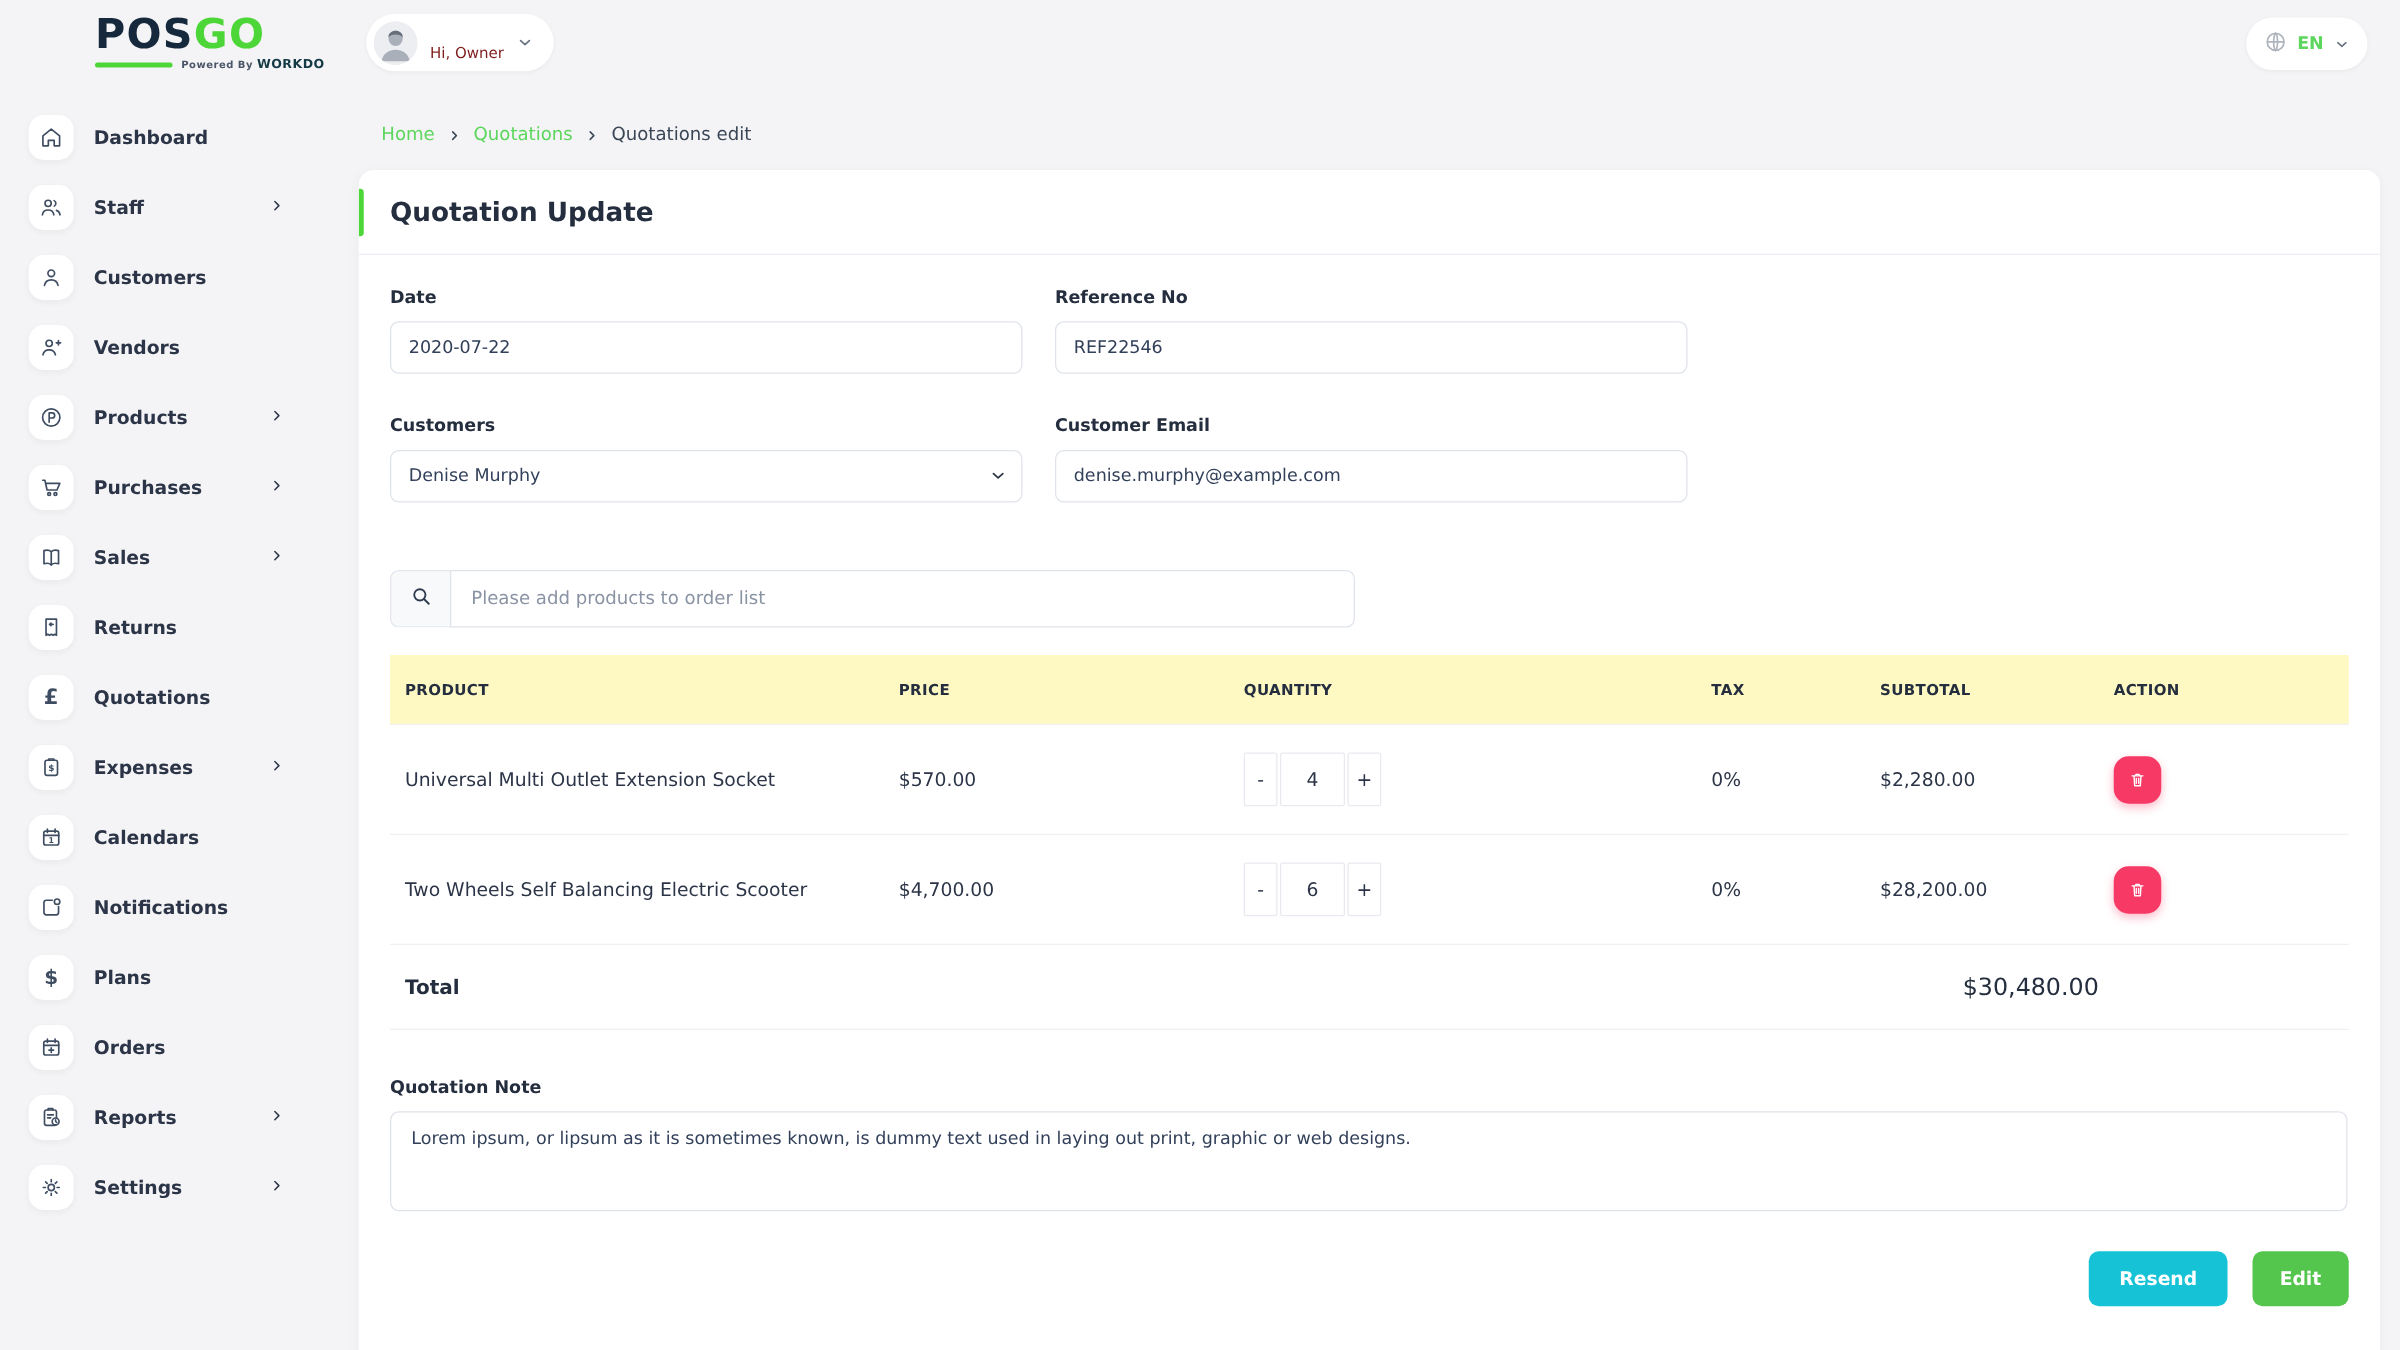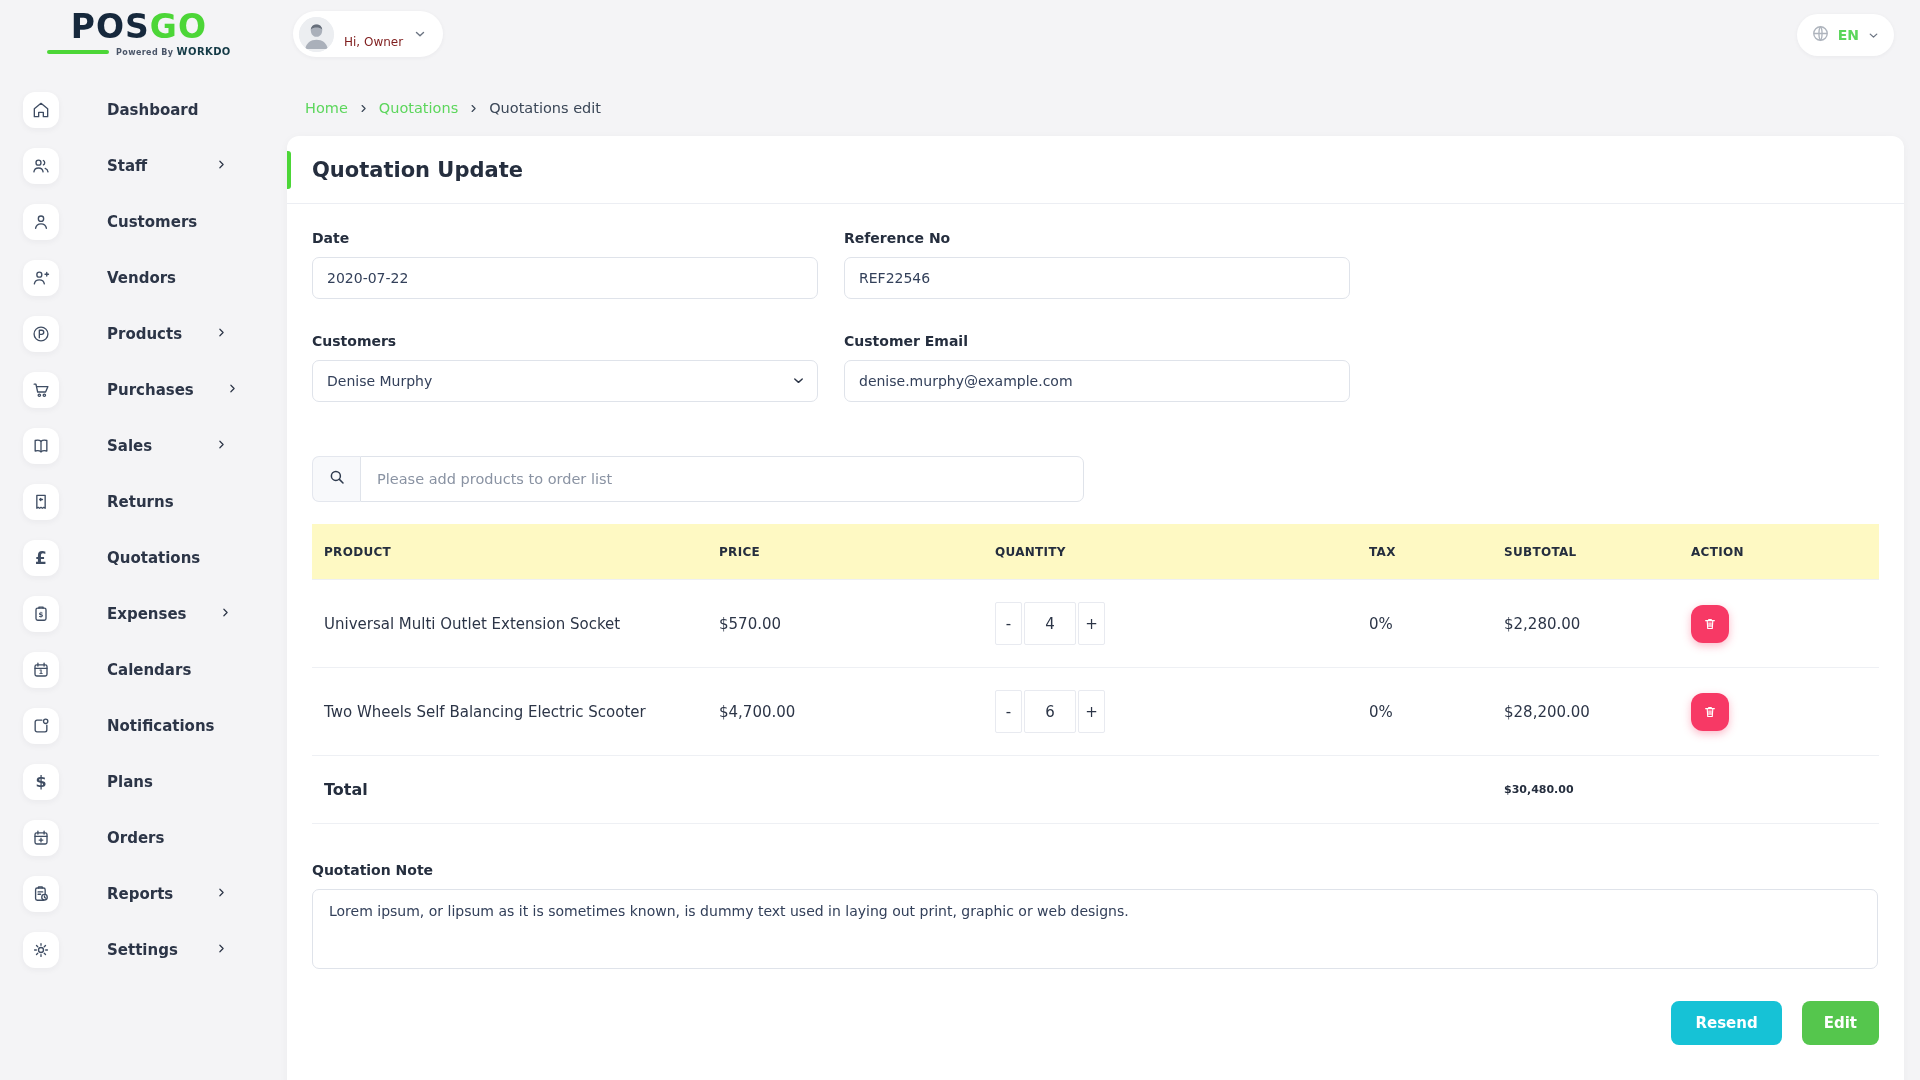--- a/index.html
+++ b/index.html
@@ -5,39 +5,39 @@
   * { margin:0; padding:0; box-sizing:border-box; }
   html,body { width:1920px; height:1080px; overflow:hidden; }
   body {
     font-family:"DejaVu Sans","Liberation Sans",sans-serif;
     background:#f4f4f6; color:#252e3e; font-size:15px;
     --green:#5cd65c; --logo-green:#4cd637; --cyan:#16c2d6; --pink:#f73965;
     --navy:#252e3e; --icon:#3f4d63; --border:#dfe3ea; --tborder:#eef0f4;
   }
   .topbar { position:absolute; top:0; left:0; width:1920px; height:70px; }
   
-  .logo { position:absolute; left:47px; top:10px; cursor:pointer;text-align:center; }
+  .logo { position:absolute; left:76px; top:10px; cursor:pointer; }
   .logo-text { font-size:33px; font-weight:900; letter-spacing:1px; line-height:34px; color:#16283c; }
   .logo-text .go { color:var(--logo-green); }
   .logo-sub { display:flex; align-items:center; gap:7px; margin-top:2px; }
   .logo-bar { width:62px; height:4px; border-radius:3px; background:var(--logo-green); }
   .powered { font-size:8px; font-weight:700; color:#4a5568; letter-spacing:.4px; }
   .powered b { color:#143a46; font-size:10px; }
   
   .pill { position:absolute; display:flex; align-items:center; background:#fff; border-radius:24px;
           box-shadow:0 1px 4px rgba(30,40,60,.05); cursor:pointer; }
   .user-pill { left:293px; top:11px; height:46px; padding:0 16px 0 6px; gap:10px; }
   .avatar { width:35px; height:35px; border-radius:50%; overflow:hidden; background:#eceef1; flex:0 0 auto; }
   .user-pill .greet { font-size:12px; color:#7f1d1d;margin-top:16px; }
   .lang-pill { right:26px; top:14px; height:42px; padding:0 14px; gap:8px; }
   .lang-pill .lang { color:var(--green); font-weight:700; font-size:14px; }
   .chev svg { display:block; }
   
   .sidebar { position:absolute; left:0; top:82px; width:270px; }
-  .side-item { display:flex; align-items:center; height:56px; padding:0 42px 0 23px; cursor:pointer;gap:32px; }
+  .side-item { display:flex; align-items:center; height:56px; padding:0 42px 0 23px; cursor:pointer; }
   .icon-tile { width:36px; height:36px; border-radius:12px; background:#fff;
                box-shadow:0 2px 6px rgba(30,40,60,.05); display:flex; align-items:center; justify-content:center;
                flex:0 0 auto; color:var(--icon); font-weight:600; }
   .icon-tile svg { display:block; }
   .icon-tile .glyph { font-size:15px; color:var(--icon); line-height:1; }
   .side-label { margin-left:16px; font-size:15px; font-weight:600; color:#2c3547; }
   .side-chev { margin-left:auto; color:#2c3547; }
   
   .main { position:absolute; left:270px; top:70px; width:1650px; }
   .breadcrumb { display:flex; align-items:center; gap:10px; padding:30px 0 0 35px; font-size:14.5px; }
@@ -80,21 +80,21 @@
   .stepper { display:flex; gap:2px; align-items:center; }
   .step-btn { width:27px; height:43px; background:#fff; border:1px solid #e8eaf0; font-size:15px; color:#2c3547;
               cursor:pointer; border-radius:2px; font-family:inherit; }
   .step-val { width:52px; height:43px; border:1px solid #e8eaf0; border-radius:2px; display:flex;
               align-items:center; justify-content:center; font-size:15px; color:#2c3547; }
   .trash-btn { width:38px; height:38px; border:none; border-radius:12px; background:var(--pink);
                display:flex; align-items:center; justify-content:center; cursor:pointer;
                box-shadow:0 3px 8px rgba(247,57,101,.35); }
   .trow.total { height:68px; }
   .total-label { font-size:16px; font-weight:700; color:var(--navy); padding-left:12px; }
-  .total-value { font-size:11px; font-weight:700; color:var(--navy); padding-left:12px; }
+  .total-value { font-size:19px; font-weight:400; color:var(--navy); padding-left:12px;text-align:right; }
   
   .note-label { display:block; font-size:14px; font-weight:700; color:var(--navy); margin-top:38px; margin-bottom:11px; }
   .note-area { width:1566px; height:80px; border:1px solid var(--border); border-radius:7px;
                padding:13px 16px; font-size:14px; color:#33405a; resize:none; outline:none;
                font-family:"DejaVu Sans","Liberation Sans",sans-serif; }
   
   .actions { display:flex; justify-content:flex-end; gap:20px; margin-top:28px; }
   .btn { height:44px; border:none; border-radius:8px; font-size:15px; font-weight:600; color:#fff;
          cursor:pointer; font-family:inherit; }
   .btn-resend { background:var(--cyan); padding:0 24px; }

